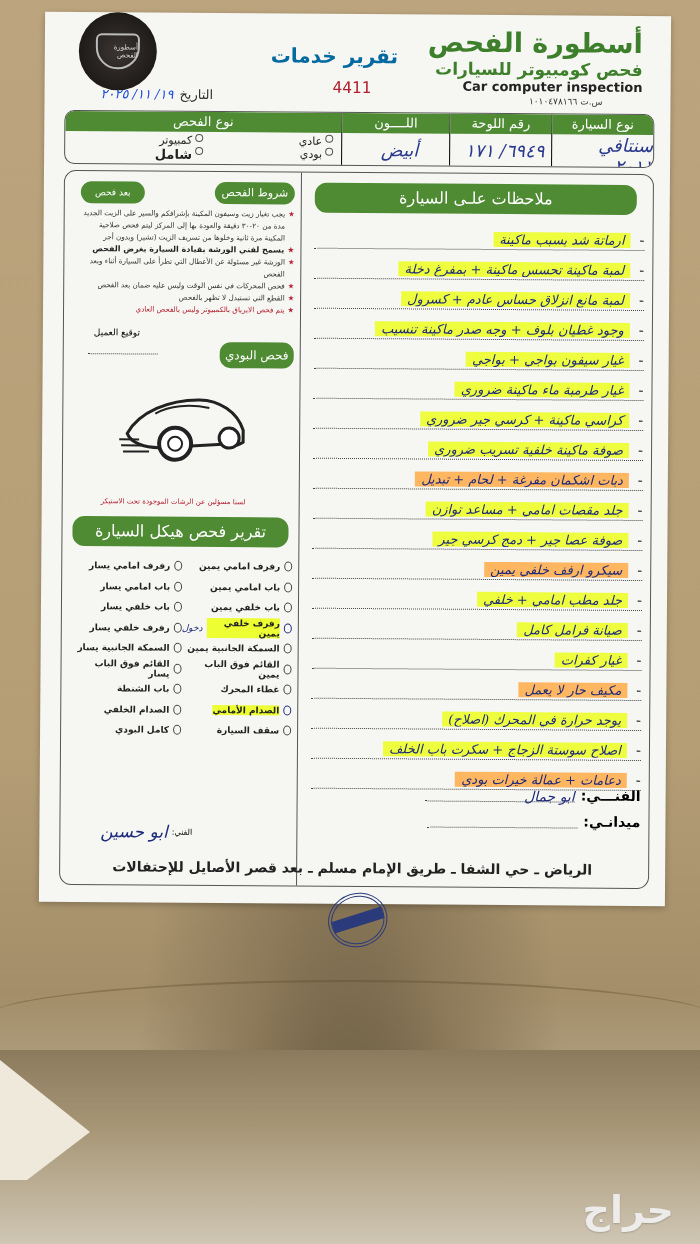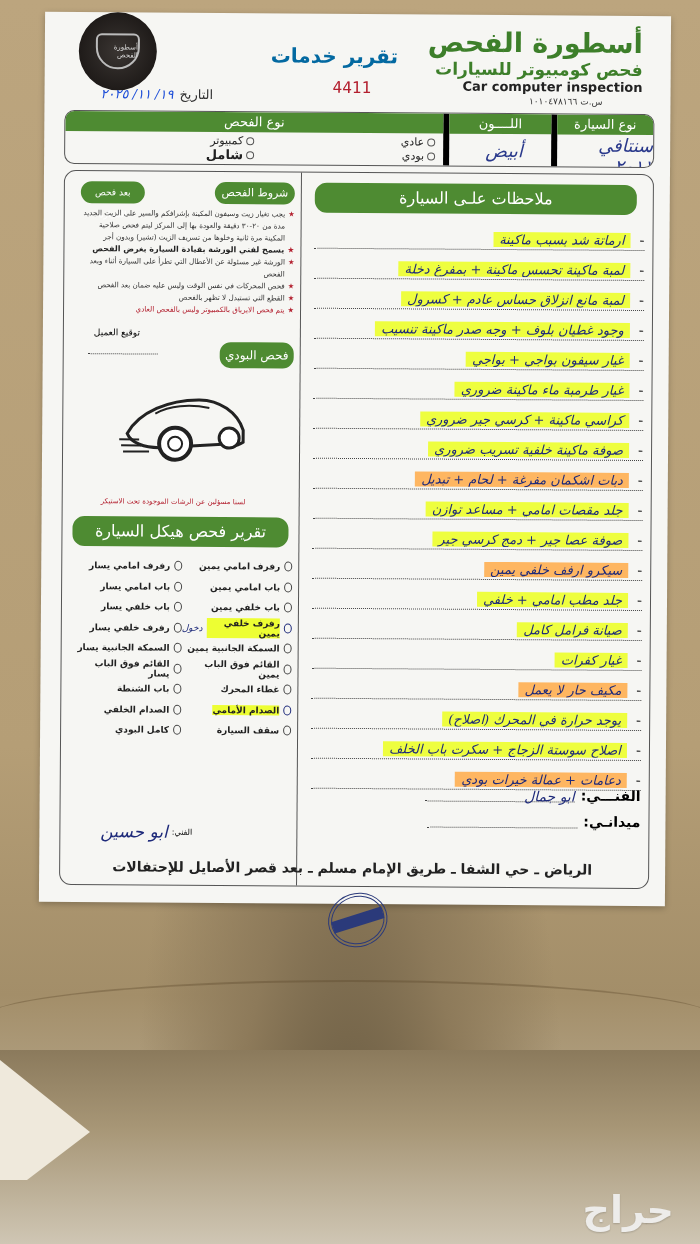--- a/index.html
+++ b/index.html
@@ -32,26 +32,26 @@
 
   .logo{position:absolute;left:34px;top:0px;width:78px;height:78px;border-radius:50%;background:radial-gradient(circle,#3a3532 0%,#1f1b19 70%);display:flex;align-items:center;justify-content:center;flex-direction:column;color:#d8d8d8;font-size:8px;}
   .logo .shield{width:44px;height:36px;border:2px solid #bbb;border-radius:6px 6px 22px 22px;display:flex;align-items:center;justify-content:center;font-size:7px;direction:rtl;}
 
   .doc-title{position:absolute;left:226px;top:30px;font-size:20px;color:#0369a1;font-weight:bold;direction:rtl;}
   .doc-no{position:absolute;left:288px;top:64px;font-size:16px;color:#b3202f;font-family:"DejaVu Sans Mono",monospace;}
   .date{position:absolute;left:28px;top:74px;font-size:13px;color:#333;direction:rtl;display:flex;gap:6px;}
   .date .hand{font-family:"DejaVu Serif",serif;color:#1d4ed8;font-style:italic;margin-left:28px;}
 
   .info-table{position:absolute;left:20px;top:98px;width:590px;height:54px;border:1px solid #555;border-radius:10px;display:flex;direction:rtl;overflow:hidden;background:#f6f6f3;}
-  .info-col{border-left:6px solid #000000;display:flex;flex-direction:column;}
+  .info-col{border-left:1px solid #000000;display:flex;flex-direction:column;}
   .info-col:last-child{border-left:none;}
   .info-head{height:20px;font-size:13px;text-align:center;line-height:20px;}
   .info-val{flex:1;display:flex;align-items:center;justify-content:center;font-family:"DejaVu Serif",serif;font-style:italic;color:#2b3a8c;font-size:18px;padding-left:8px;}
   .radio-grid{flex:1;display:grid;grid-template-columns:1fr 1fr;font-size:11px;padding:2px 8px;color:#222;}
-  .radio{display:flex;align-items:center;gap:3px;}
+  .radio{display:flex;gap:3px;}
   .radio .circ{width:8px;height:8px;border:1px solid #555;border-radius:50%;display:inline-block;}
 
   .body-box{position:absolute;left:20px;top:158px;width:590px;height:715px;border:1px solid #555;border-radius:12px;}
   .divider-v{position:absolute;left:236px;top:0;width:1px;height:100%;background:#555;}
 
   .notes-head{position:absolute;left:250px;top:10px;width:322px;height:30px;border-radius:12px;font-size:16px;text-align:center;line-height:30px;direction:rtl;letter-spacing:3px;}
   .notes{position:absolute;left:250px;top:46px;width:330px;}
   .note{position:relative;height:30px;border-bottom:1px dotted #444;direction:rtl;display:flex;align-items:flex-end;padding-bottom:2px;}
   .note .dash{width:14px;font-size:14px;color:#222;}
   .note .txt{font-family:"DejaVu Serif",serif;font-style:italic;font-size:13px;color:#1e2a7a;padding:0 6px;white-space:nowrap;overflow:hidden;}
@@ -113,20 +113,24 @@
   <div class="doc-no">4411</div>
   <div class="date">
     <span>التاريخ</span>
     <span class="hand">١٩/ ١١/ ٢٠٢٥</span>
   </div>
 
   <div class="info-table">
     <div class="info-col" style="width:102px">
       <div class="info-head green">نوع السيارة</div>
       <div class="info-val">سنتافي ٢٠١١</div>
+    </div>
+    <div class="info-col" style="width:102px">
+      <div class="info-head green">رقم اللوحة</div>
+      <div class="info-val">٦٩٤٩/ ١٧١</div>
     </div>
     <div class="info-col" style="width:108px">
       <div class="info-head green">اللــــون</div>
       <div class="info-val">أبيض</div>
     </div>
     <div class="info-col" style="flex:1">
       <div class="info-head green">نوع الفحص</div>
       <div class="radio-grid">
         <div class="radio">
             <span class="circ"></span>

